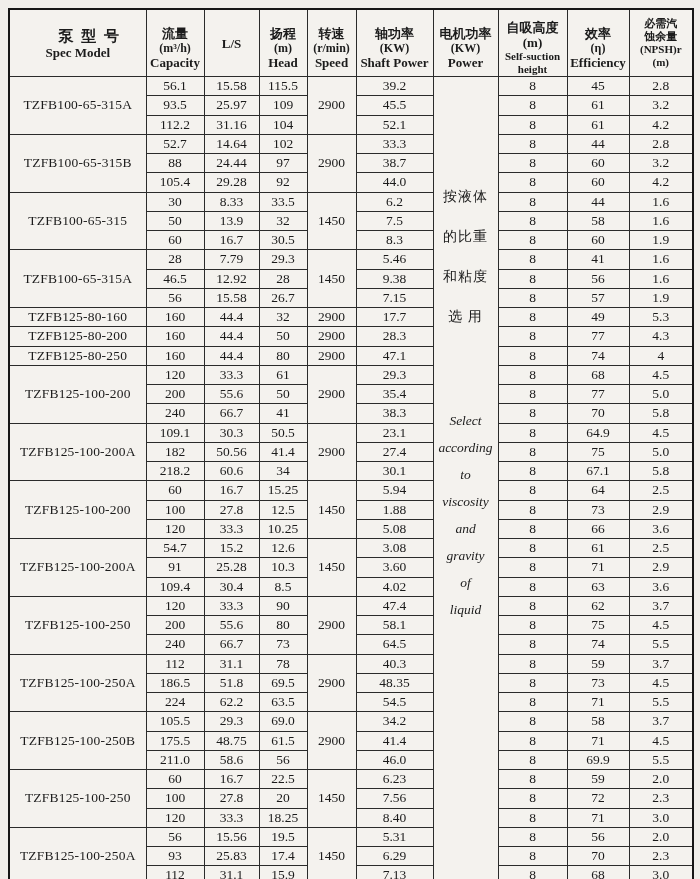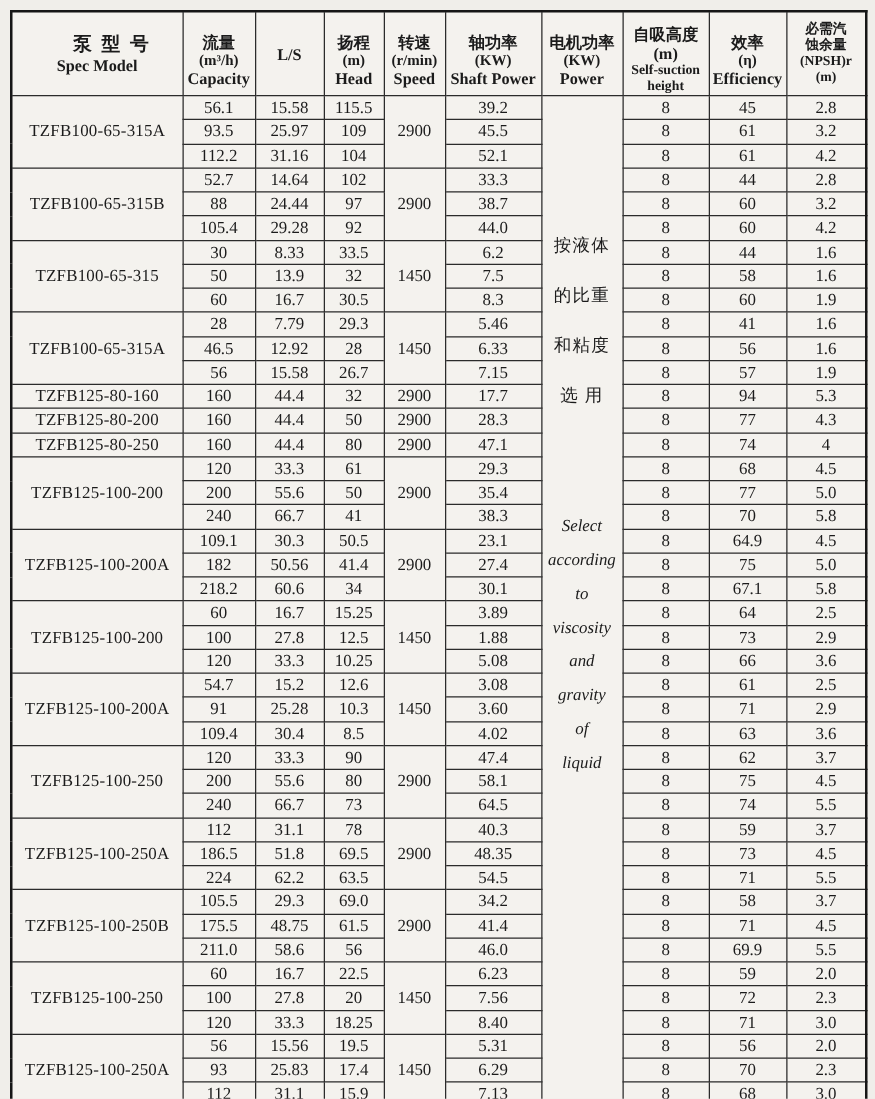--- a/index.html
+++ b/index.html
@@ -238,21 +238,21 @@
           <td rowspan="3">1450</td>
           <td>5.46</td>
           <td>8</td>
           <td>41</td>
           <td>1.6</td>
         </tr>
         <tr>
           <td>46.5</td>
           <td>12.92</td>
           <td>28</td>
-          <td>6.33</td>
+          <td>9.38</td>
           <td>8</td>
           <td>56</td>
           <td>1.6</td>
         </tr>
         <tr>
           <td>56</td>
           <td>15.58</td>
           <td>26.7</td>
           <td>7.15</td>
           <td>8</td>
@@ -260,21 +260,21 @@
           <td>1.9</td>
         </tr>
         <tr>
           <td rowspan="1" class="model">TZFB125-80-160</td>
           <td>160</td>
           <td>44.4</td>
           <td>32</td>
           <td rowspan="1">2900</td>
           <td>17.7</td>
           <td>8</td>
-          <td>94</td>
+          <td>49</td>
           <td>5.3</td>
         </tr>
         <tr>
           <td rowspan="1" class="model">TZFB125-80-200</td>
           <td>160</td>
           <td>44.4</td>
           <td>50</td>
           <td rowspan="1">2900</td>
           <td>28.3</td>
           <td>8</td>
@@ -349,21 +349,21 @@
           <td>8</td>
           <td>67.1</td>
           <td>5.8</td>
         </tr>
         <tr>
           <td rowspan="3" class="model">TZFB125-100-200</td>
           <td>60</td>
           <td>16.7</td>
           <td>15.25</td>
           <td rowspan="3">1450</td>
-          <td>3.89</td>
+          <td>5.94</td>
           <td>8</td>
           <td>64</td>
           <td>2.5</td>
         </tr>
         <tr>
           <td>100</td>
           <td>27.8</td>
           <td>12.5</td>
           <td>1.88</td>
           <td>8</td>

